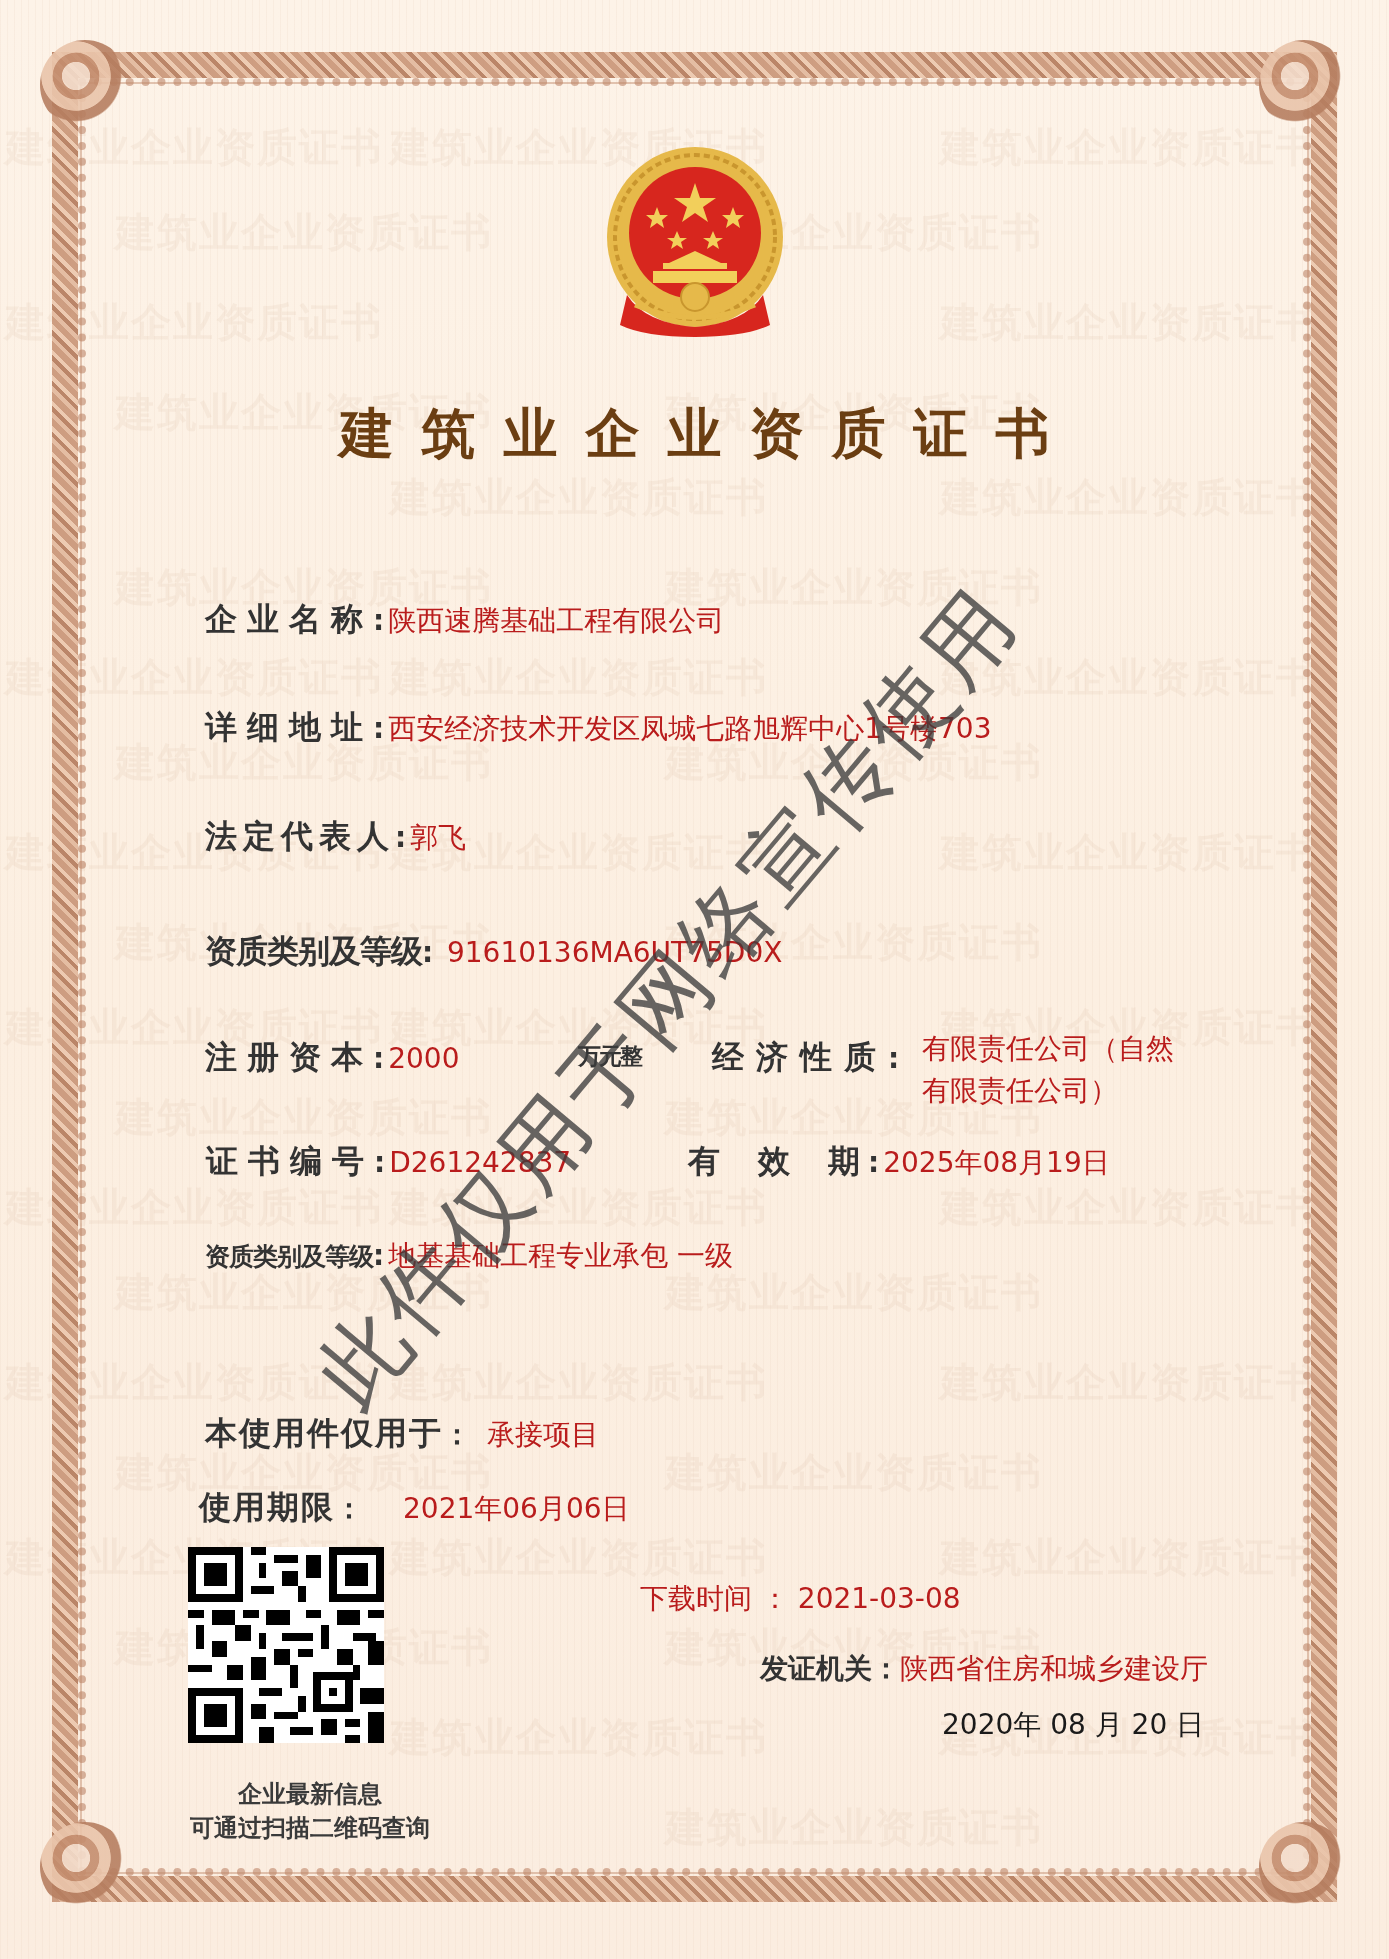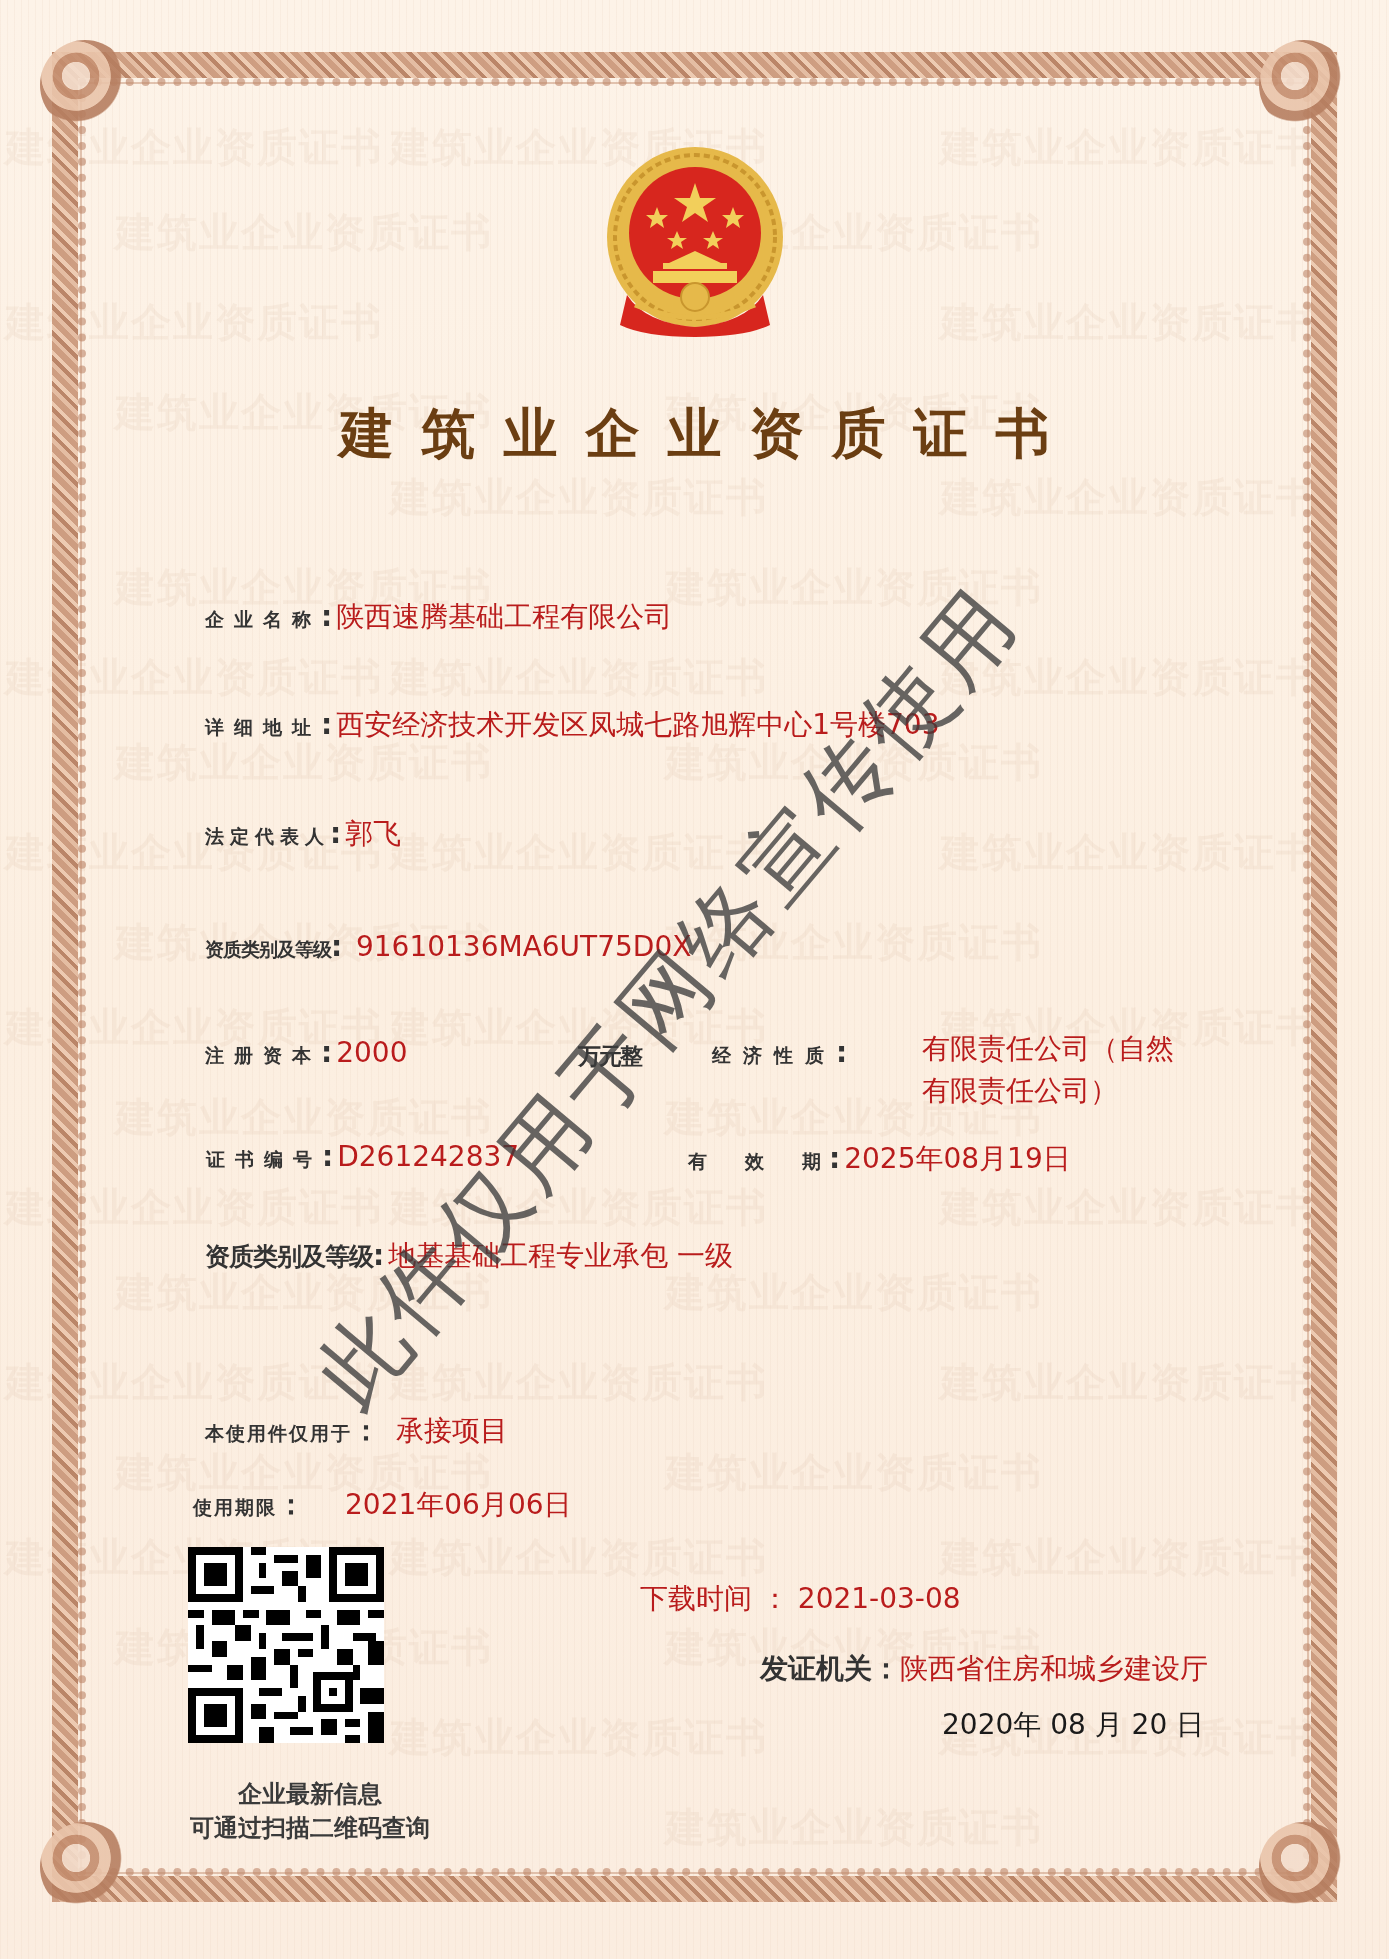--- a/index.html
+++ b/index.html
@@ -42,21 +42,21 @@
     opacity: 0.9;
   }
   
   .emblem { position: absolute; left: 605px; top: 145px; width: 180px; height: 195px; }
   .title {
     position: absolute; left: 0; right: 0; top: 398px; text-align: center;
     font-size: 54px; font-weight: bold; color: #6b3e12; letter-spacing: 28px;
     font-family: "DejaVu Sans", sans-serif; padding-left: 28px;
   }
   .row { position: absolute; font-size: 28px; color: #1a1a1a; white-space: nowrap; }
-  .lbl { font-weight: bold; color: #333; letter-spacing: 10px; font-size: 19px; }
+  .lbl { font-weight: bold; color: #333; letter-spacing: 10px; font-size: 32px; }
   .lbl.tight { letter-spacing: -1px; }
   .val { color: #b91c1c; font-size: 28px; }
   .colon { font-weight: bold; color: #333; margin-right: 4px; }
   .stamp-mark {
     position: absolute; font-family: "DejaVu Serif", serif; font-size: 88px; color: rgba(60,60,60,0.78);
     transform-origin: left top; white-space: nowrap; letter-spacing: 6px; font-weight: 300;
   }
   .qr { position: absolute; left: 188px; top: 1547px; width: 196px; height: 196px; background: #fff; }
   .qr-caption { position: absolute; left: 150px; width: 320px; text-align: center; font-size: 24px; font-weight: bold; color: #3a3a3a; }
   .issuer-label { font-weight: bold; color: #333; font-size: 28px; }
@@ -180,21 +180,21 @@
 </div>
 
 <div class="row" style="left:205px;top:1237px">
   <span class="lbl tight" style="font-size:25px">资质类别及等级</span><span class="colon">:</span><span class="val">地基基础工程专业承包  一级</span>
 </div>
 
 <div class="row" style="left:205px;top:1412px">
   <span class="lbl" style="letter-spacing:2px">本使用件仅用于</span><span class="colon">：</span><span class="val" style="margin-left:12px">承接项目</span>
 </div>
 
-<div class="row" style="left:193px;top:1486px">
+<div class="row" style="left:199px;top:1486px">
   <span class="lbl" style="letter-spacing:2px">使用期限</span><span class="colon">：</span><span class="val" style="margin-left:36px">2021年06月06日</span>
 </div>
 
 <svg class="qr" viewBox="0 0 25 25" shape-rendering="crispEdges">
   <rect width="25" height="25" fill="#fff"></rect>
   <g fill="#000">
     <rect x="0" y="0" width="7" height="7"></rect>
       <rect x="1" y="1" width="5" height="5" fill="#fff"></rect>
       <rect x="2" y="2" width="3" height="3"></rect>
     <rect x="18" y="0" width="7" height="7"></rect>

